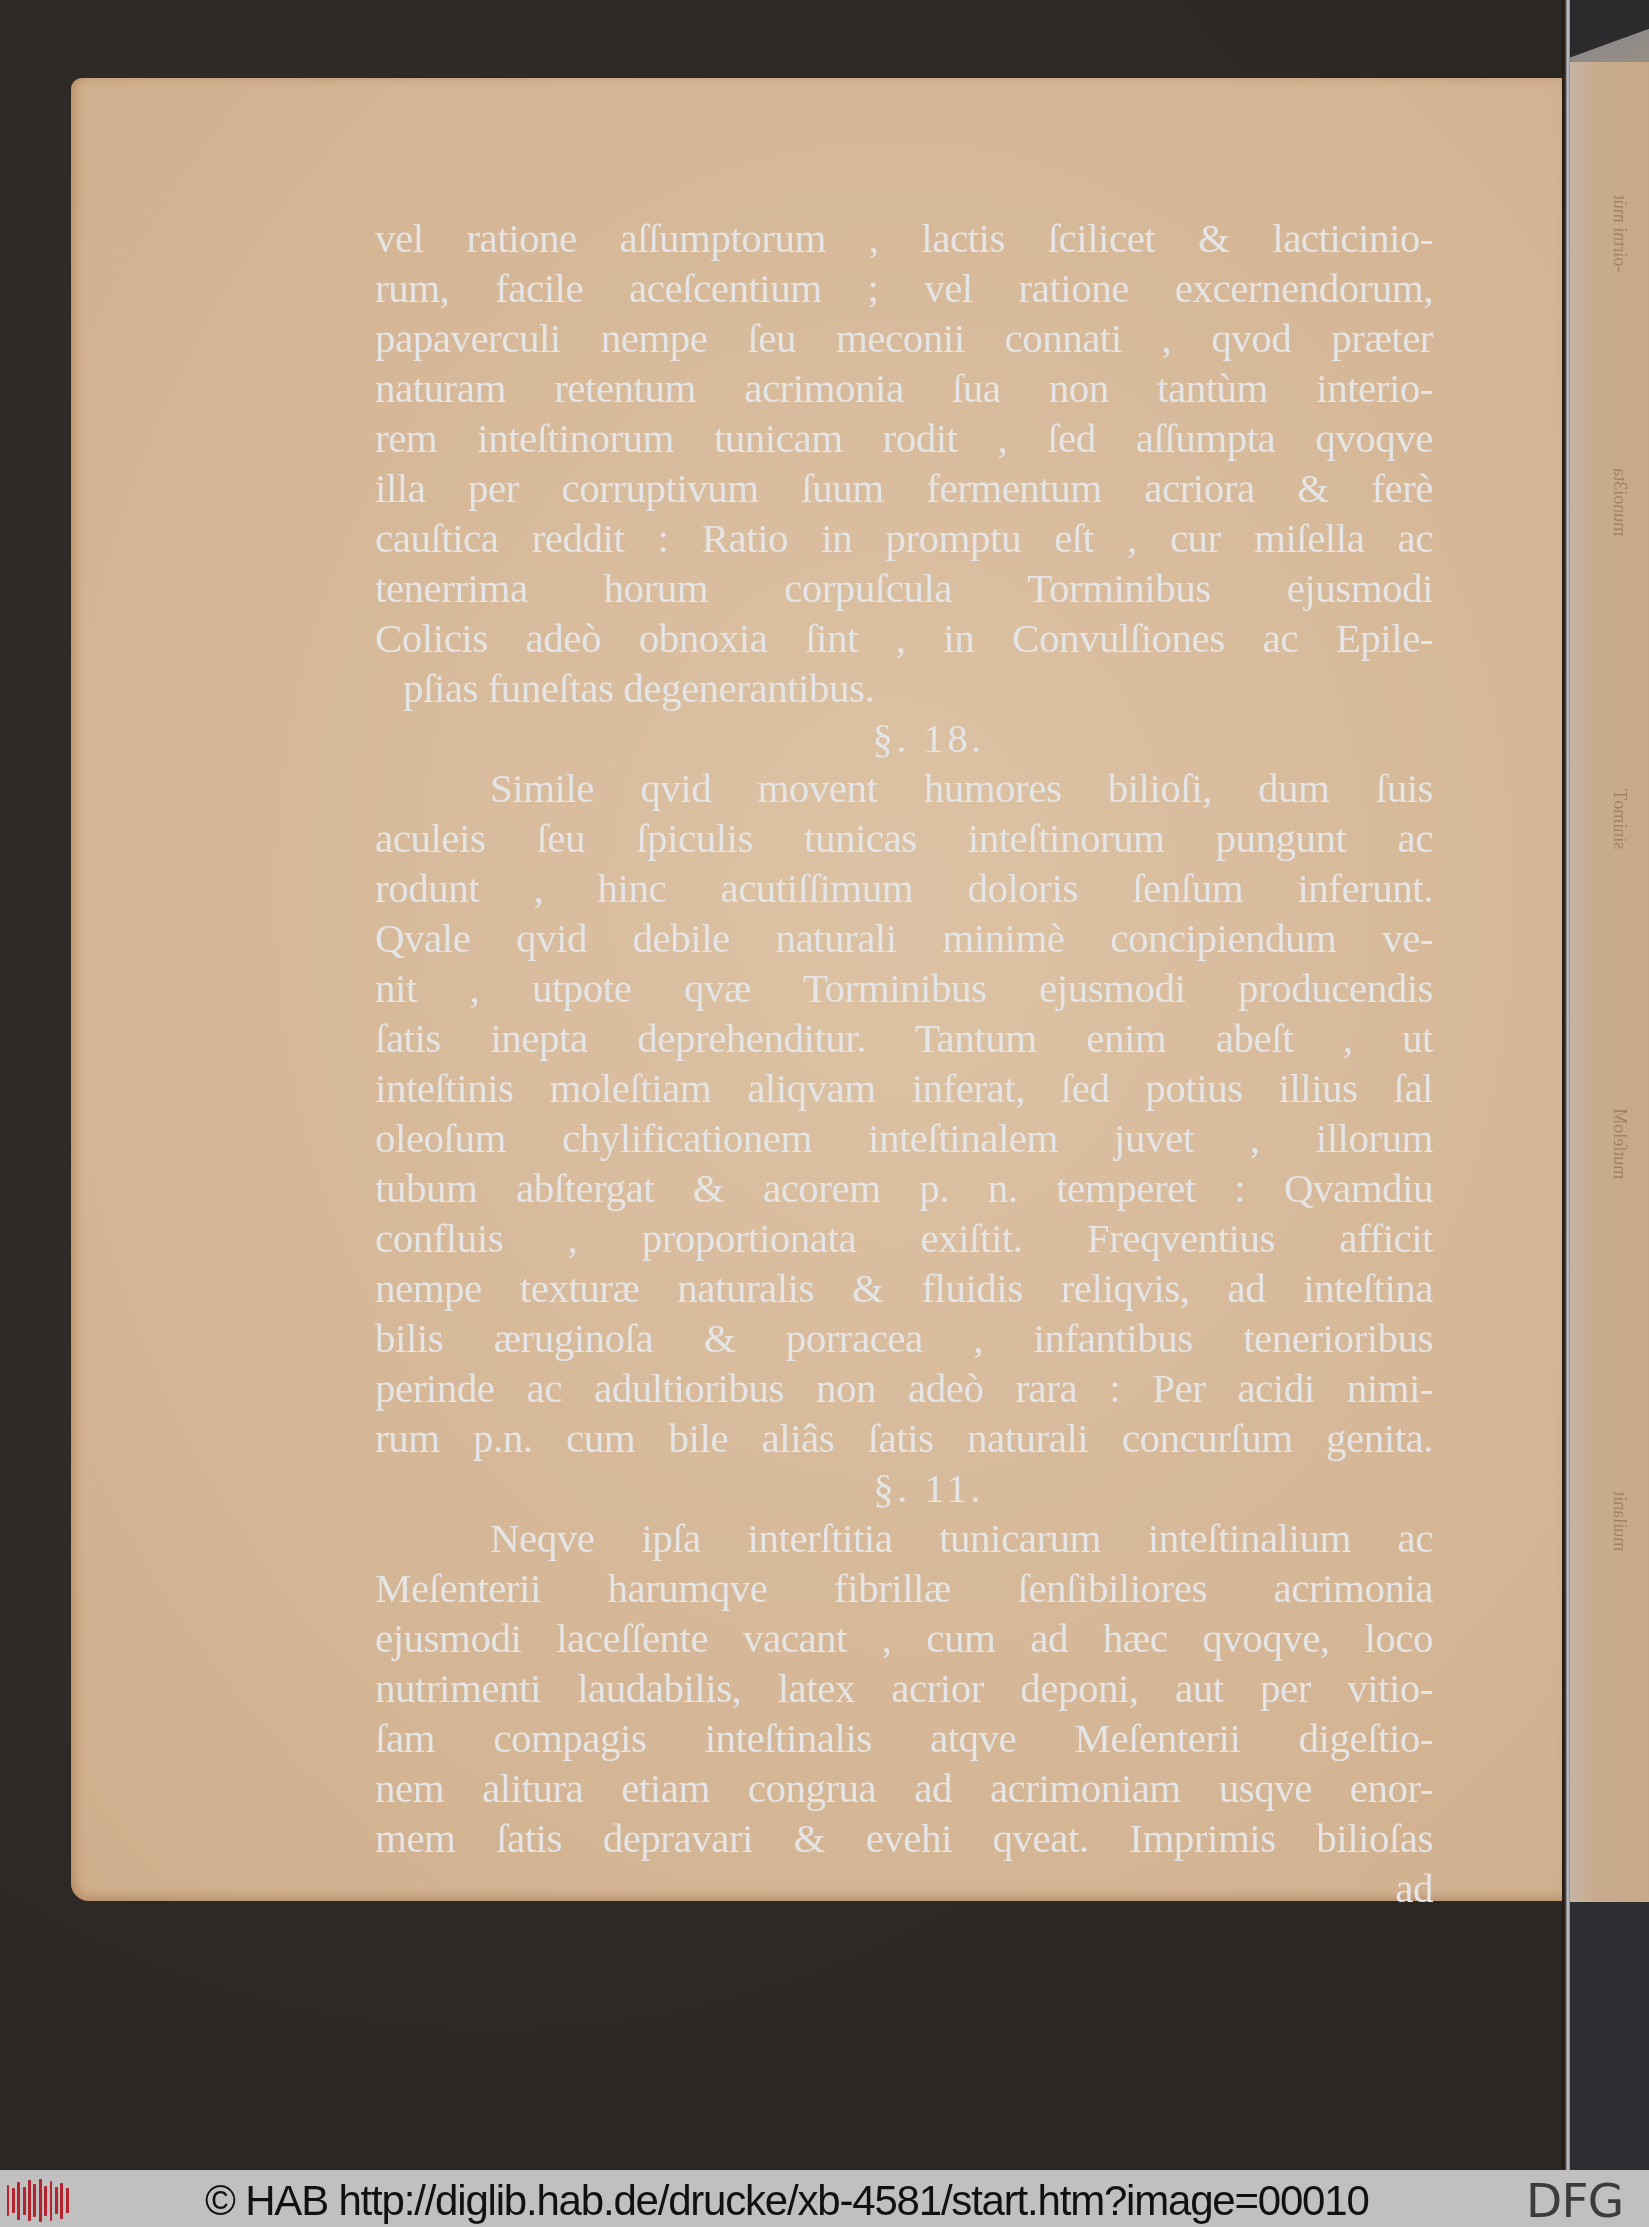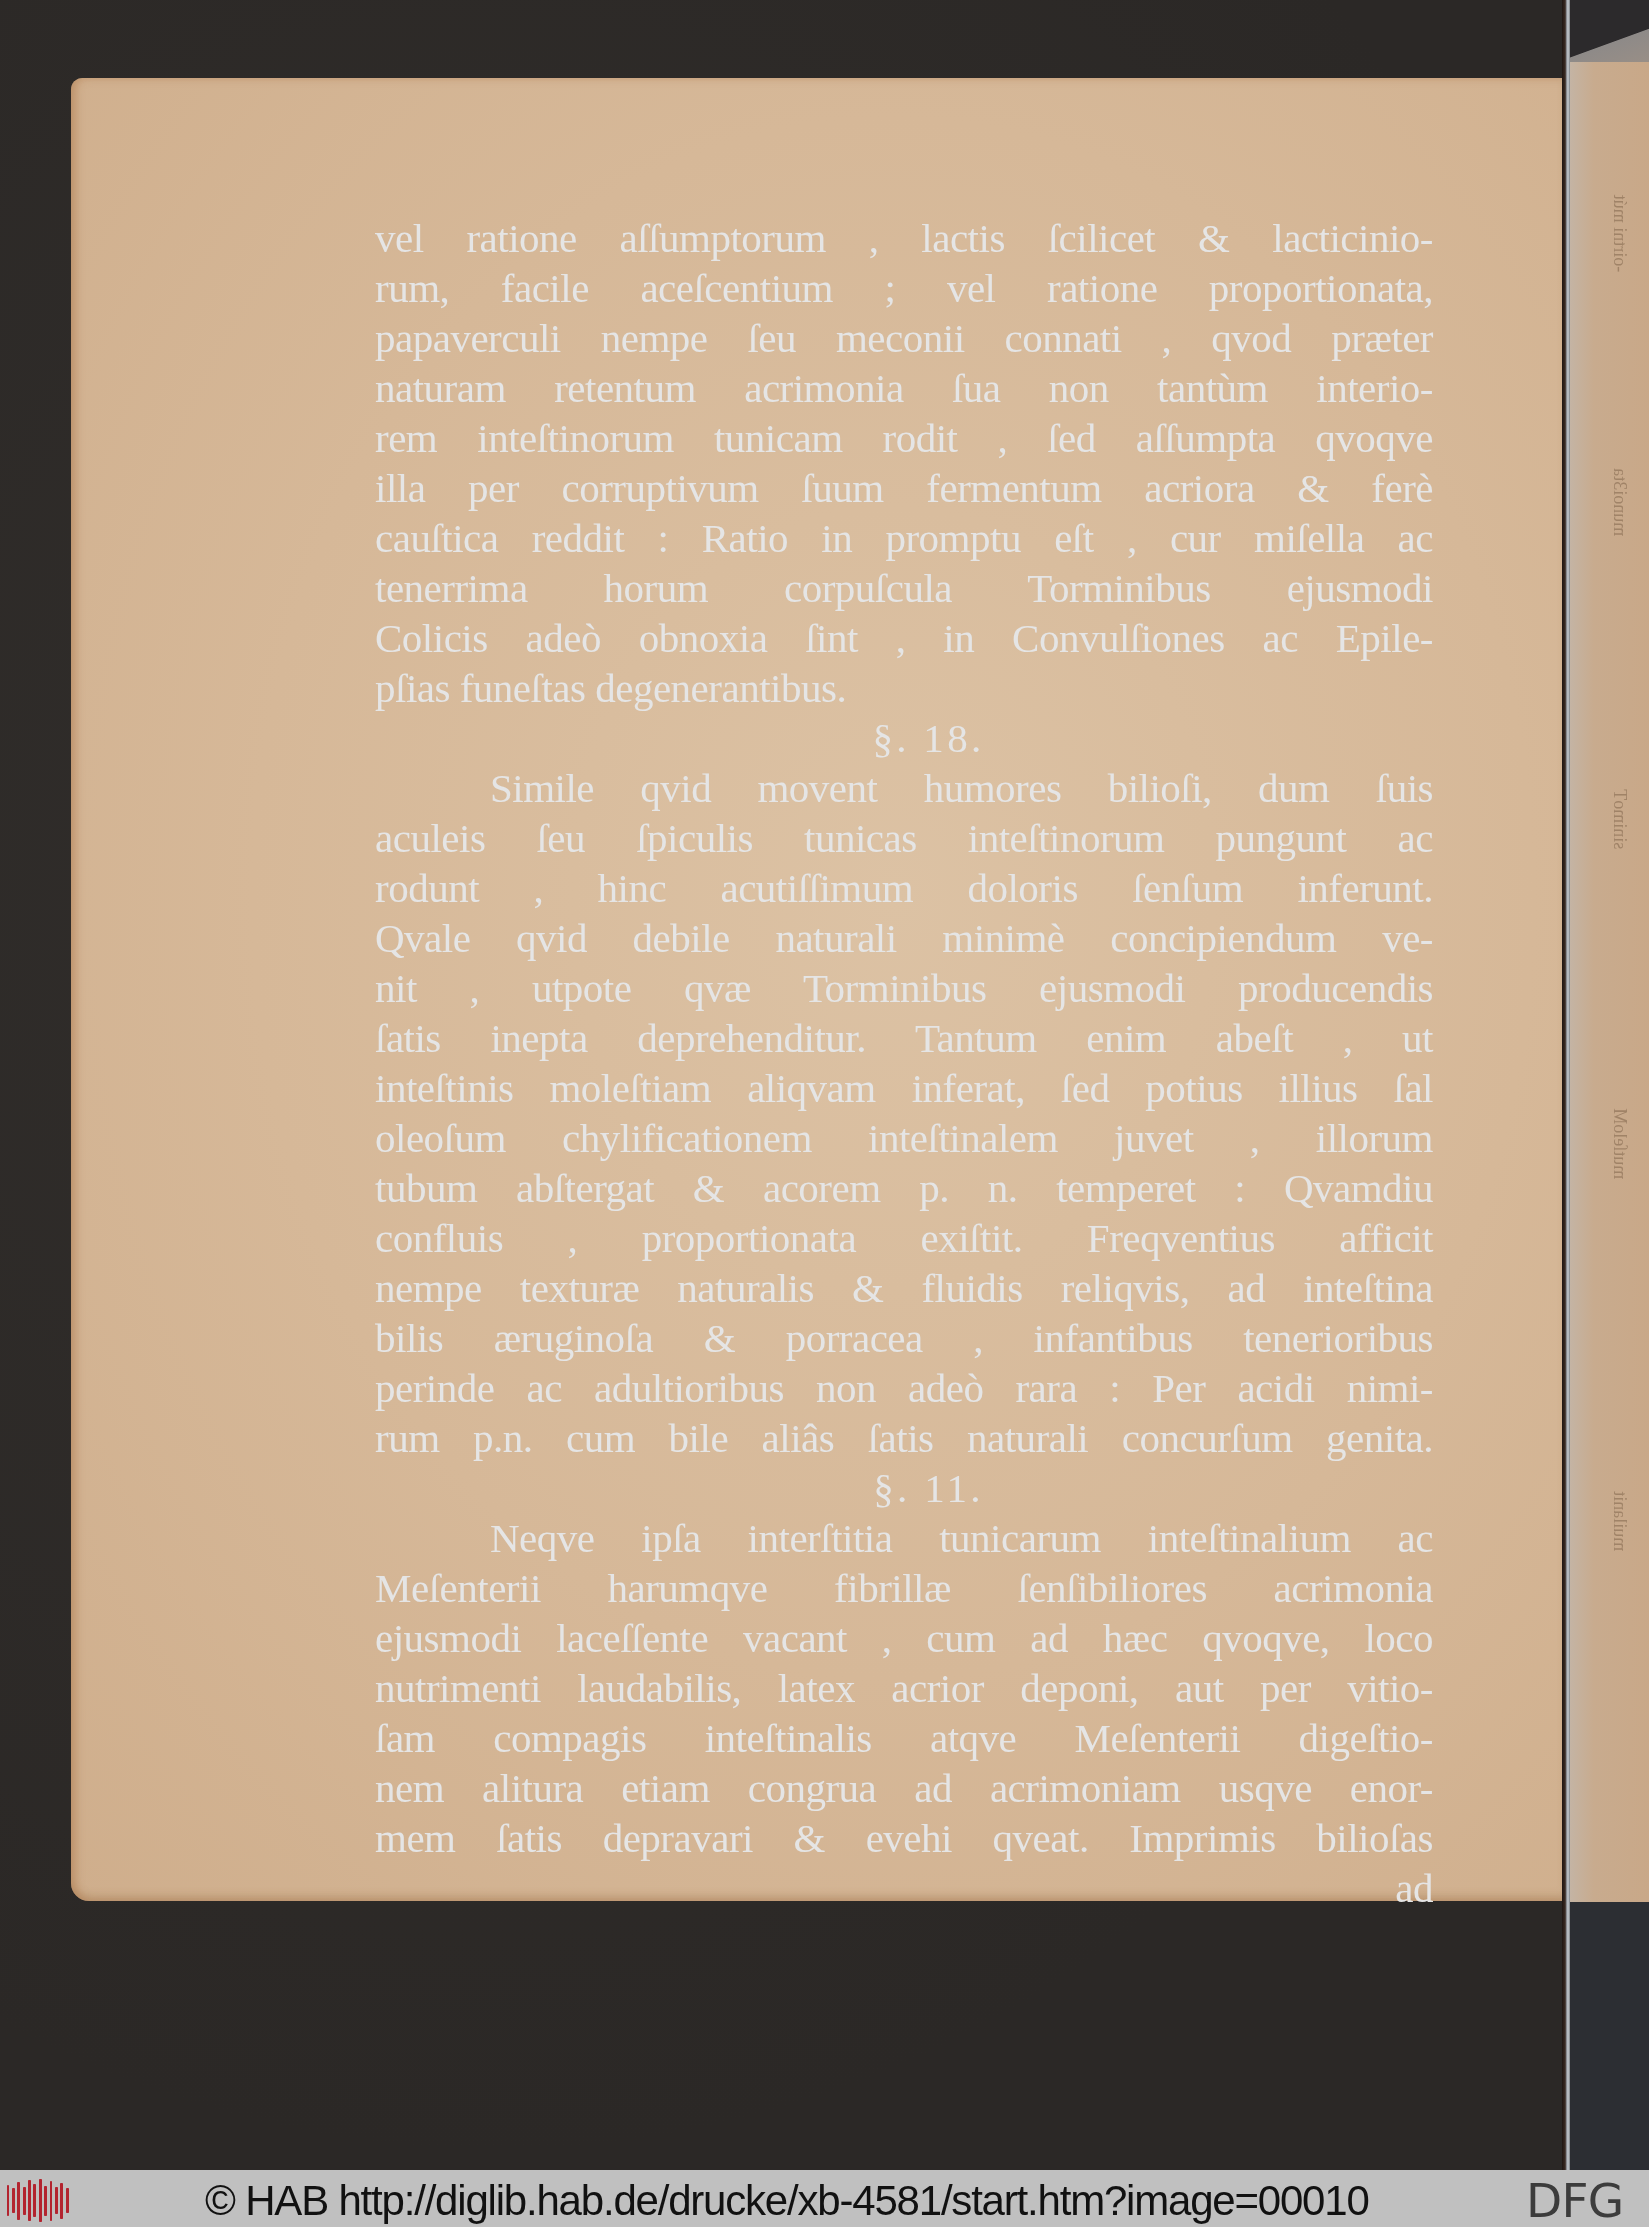--- a/index.html
+++ b/index.html
@@ -46,21 +46,21 @@
   .text-block {
     position:absolute; left:375px; top:213px; width:1058px;
     color:#e5e5e5;
     font-size:41px; line-height:50px;
     letter-spacing:-0.5px;
   }
   .line {
     display:block; white-space:nowrap; height:50px;
     text-align:justify; text-align-last:justify;
   }
-  .line.last { text-align-last:left; }
+  .line.last { text-align-last:left;margin-left:28px; }
   .line.indent { padding-left:115px; }
   .line.section { text-align:center; text-align-last:center; padding-left:49px; letter-spacing:3.3px; }
   .line.catch { text-align:right; text-align-last:right; }
   .footer {
     position:absolute; left:0; top:2170px; width:1650px; height:58px;
     background:#c0c0c0;
     display:flex; align-items:center;
   }
   .hab-logo {
     position:absolute; left:6.6px; top:8.2px; width:62px; height:45px;
@@ -93,21 +93,21 @@
   <div class="ghost-line" style="top:429px">munoi3ta</div>
   <div class="ghost-line" style="top:742px">sinimoT</div>
   <div class="ghost-line" style="top:1072px">mutſeloM</div>
   <div class="ghost-line" style="top:1444px">muilanit</div>
 </div>
 <div class="next-page-bottom"></div>
 <div class="seam"></div>
 
 <div class="text-block" id="text-block">
     <span class="line">vel ratione aſſumptorum ,  lactis ſcilicet &amp; lacticinio-</span>
-    <span class="line">rum, facile aceſcentium ; vel ratione proportionata,</span>
+    <span class="line">rum, facile aceſcentium ; vel ratione excernendorum,</span>
     <span class="line">papaverculi nempe ſeu meconii connati , qvod præter</span>
     <span class="line">naturam retentum acrimonia ſua non tantùm interio-</span>
     <span class="line">rem inteſtinorum tunicam rodit , ſed aſſumpta qvoqve</span>
     <span class="line">illa per corruptivum ſuum fermentum acriora &amp; ferè</span>
     <span class="line">cauſtica reddit :  Ratio in promptu eſt ,  cur miſella ac</span>
     <span class="line">tenerrima  horum  corpuſcula Torminibus  ejusmodi</span>
     <span class="line">Colicis adeò obnoxia ſint ,  in Convulſiones ac Epile-</span>
     <span class="line last">pſias funeſtas degenerantibus.</span>
     <span class="line section">§.  18.</span>
     <span class="line indent">Simile qvid movent humores bilioſi,  dum ſuis</span>

